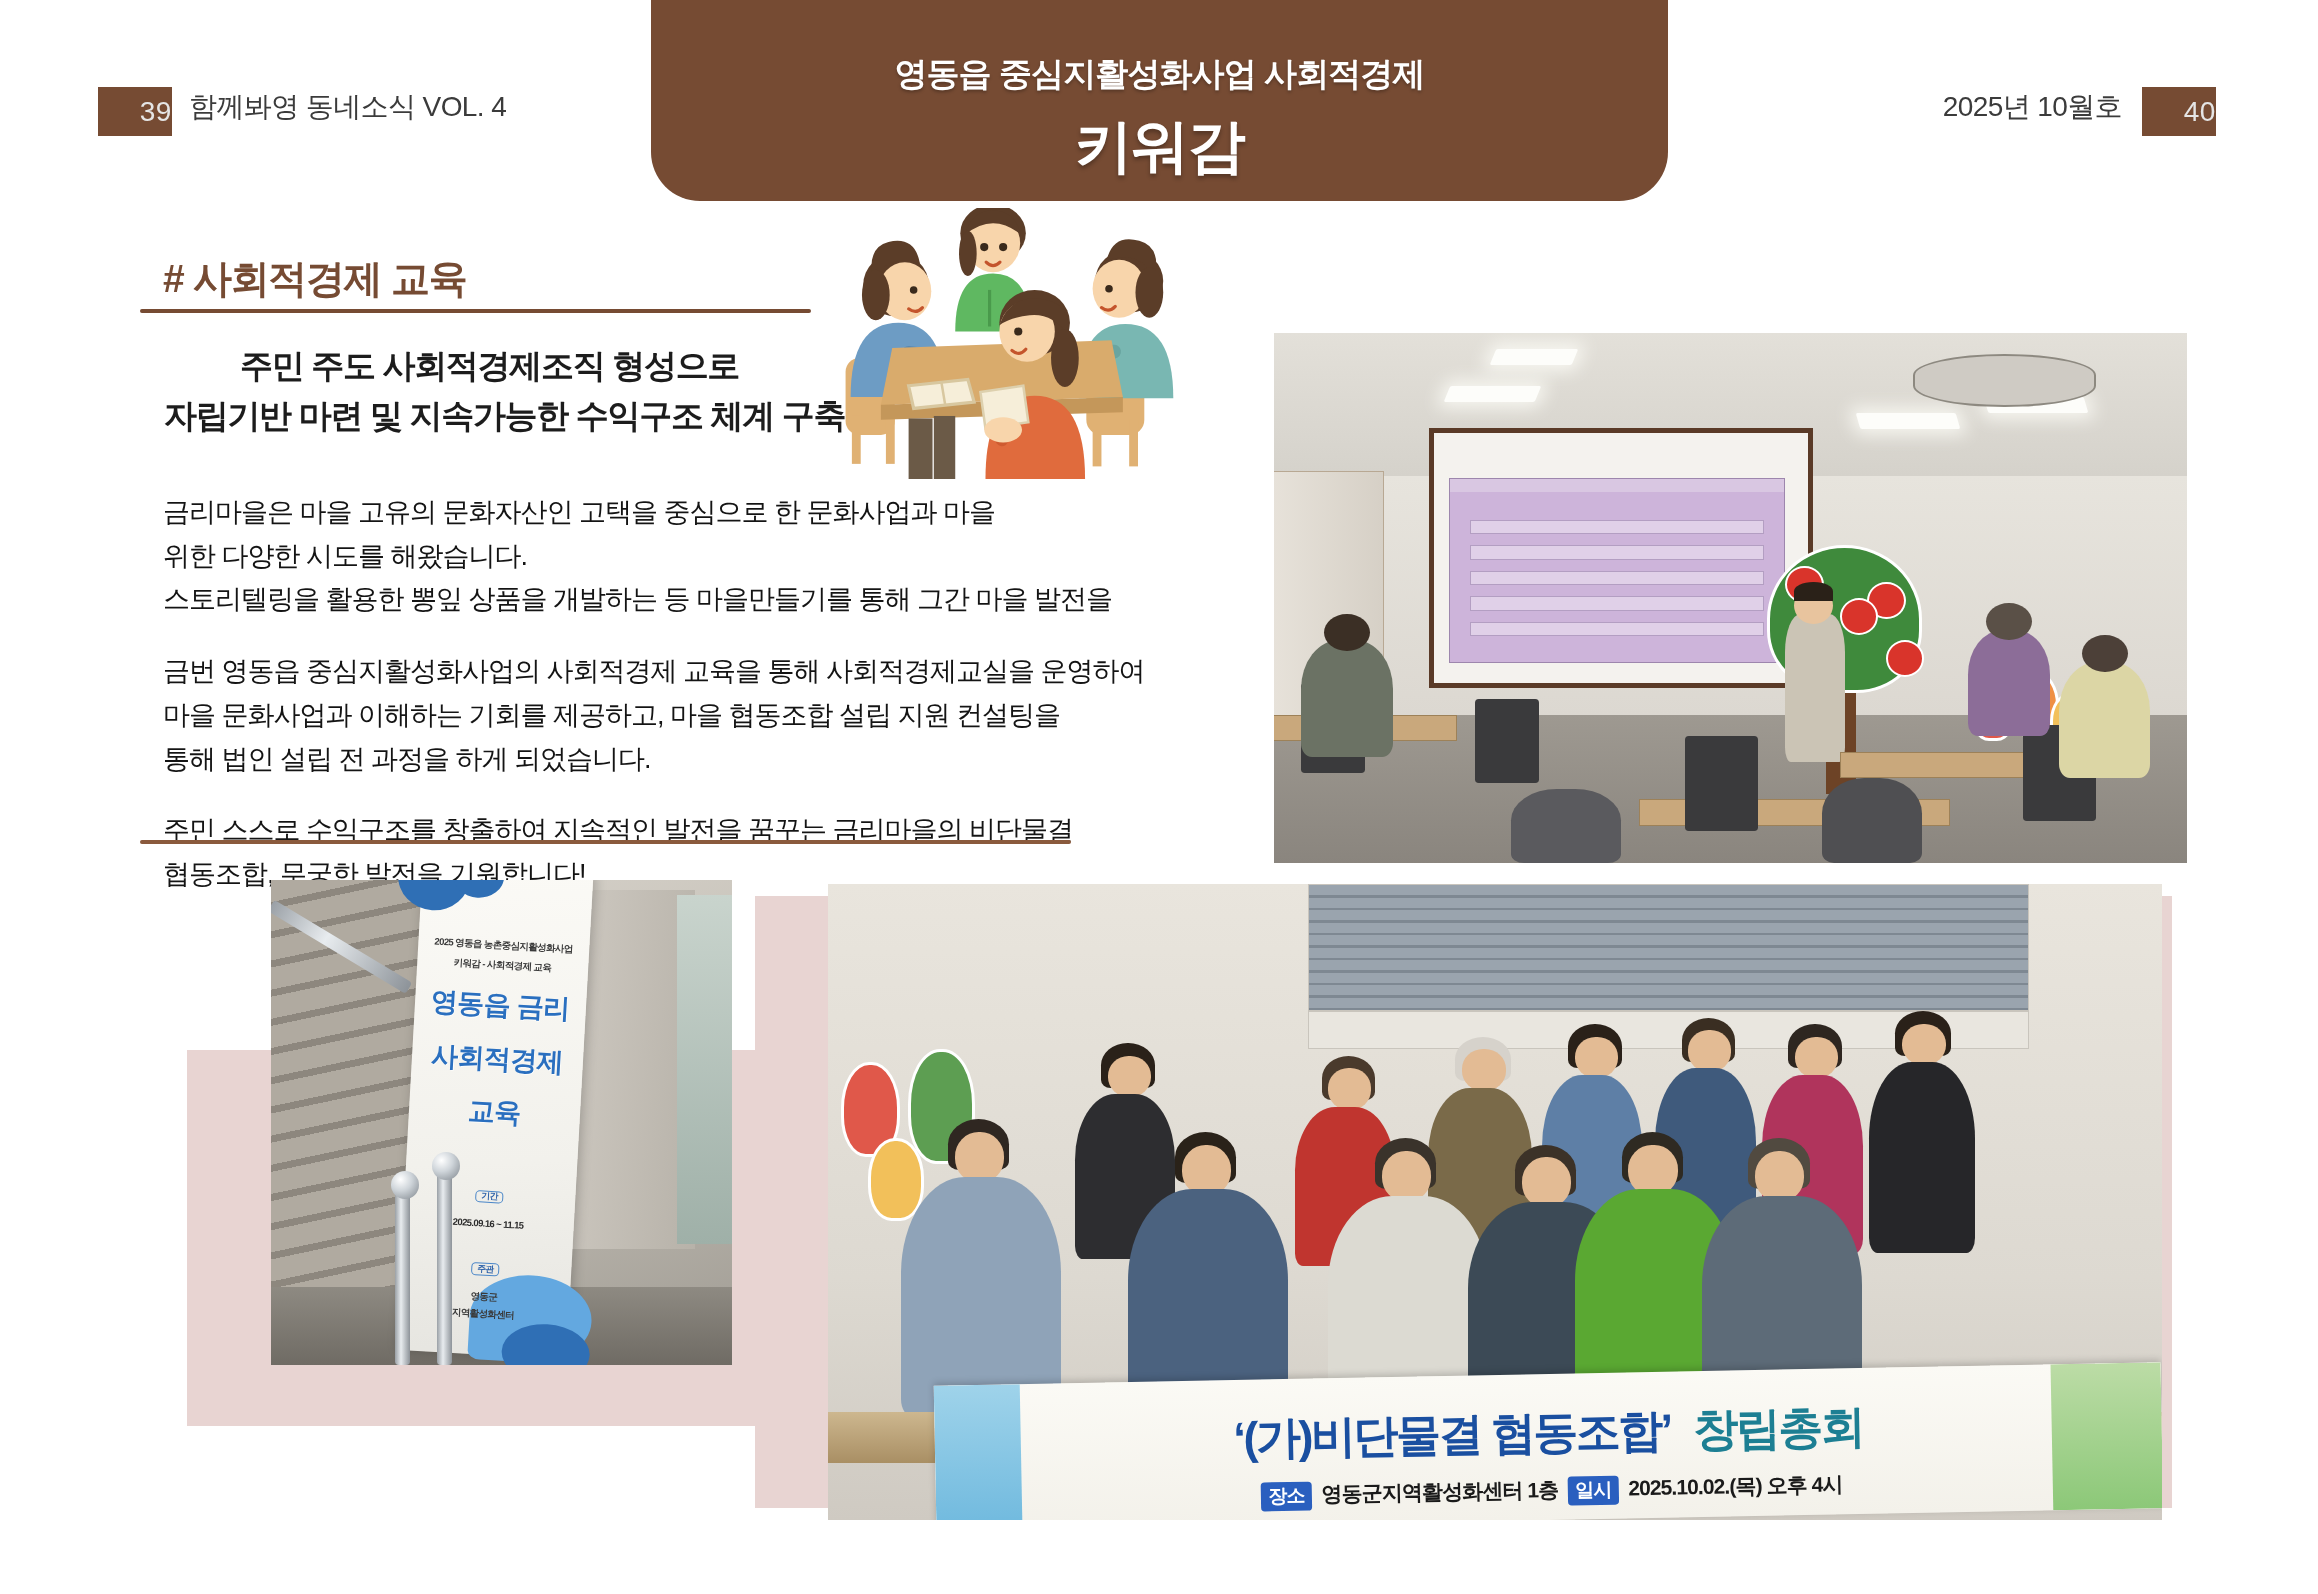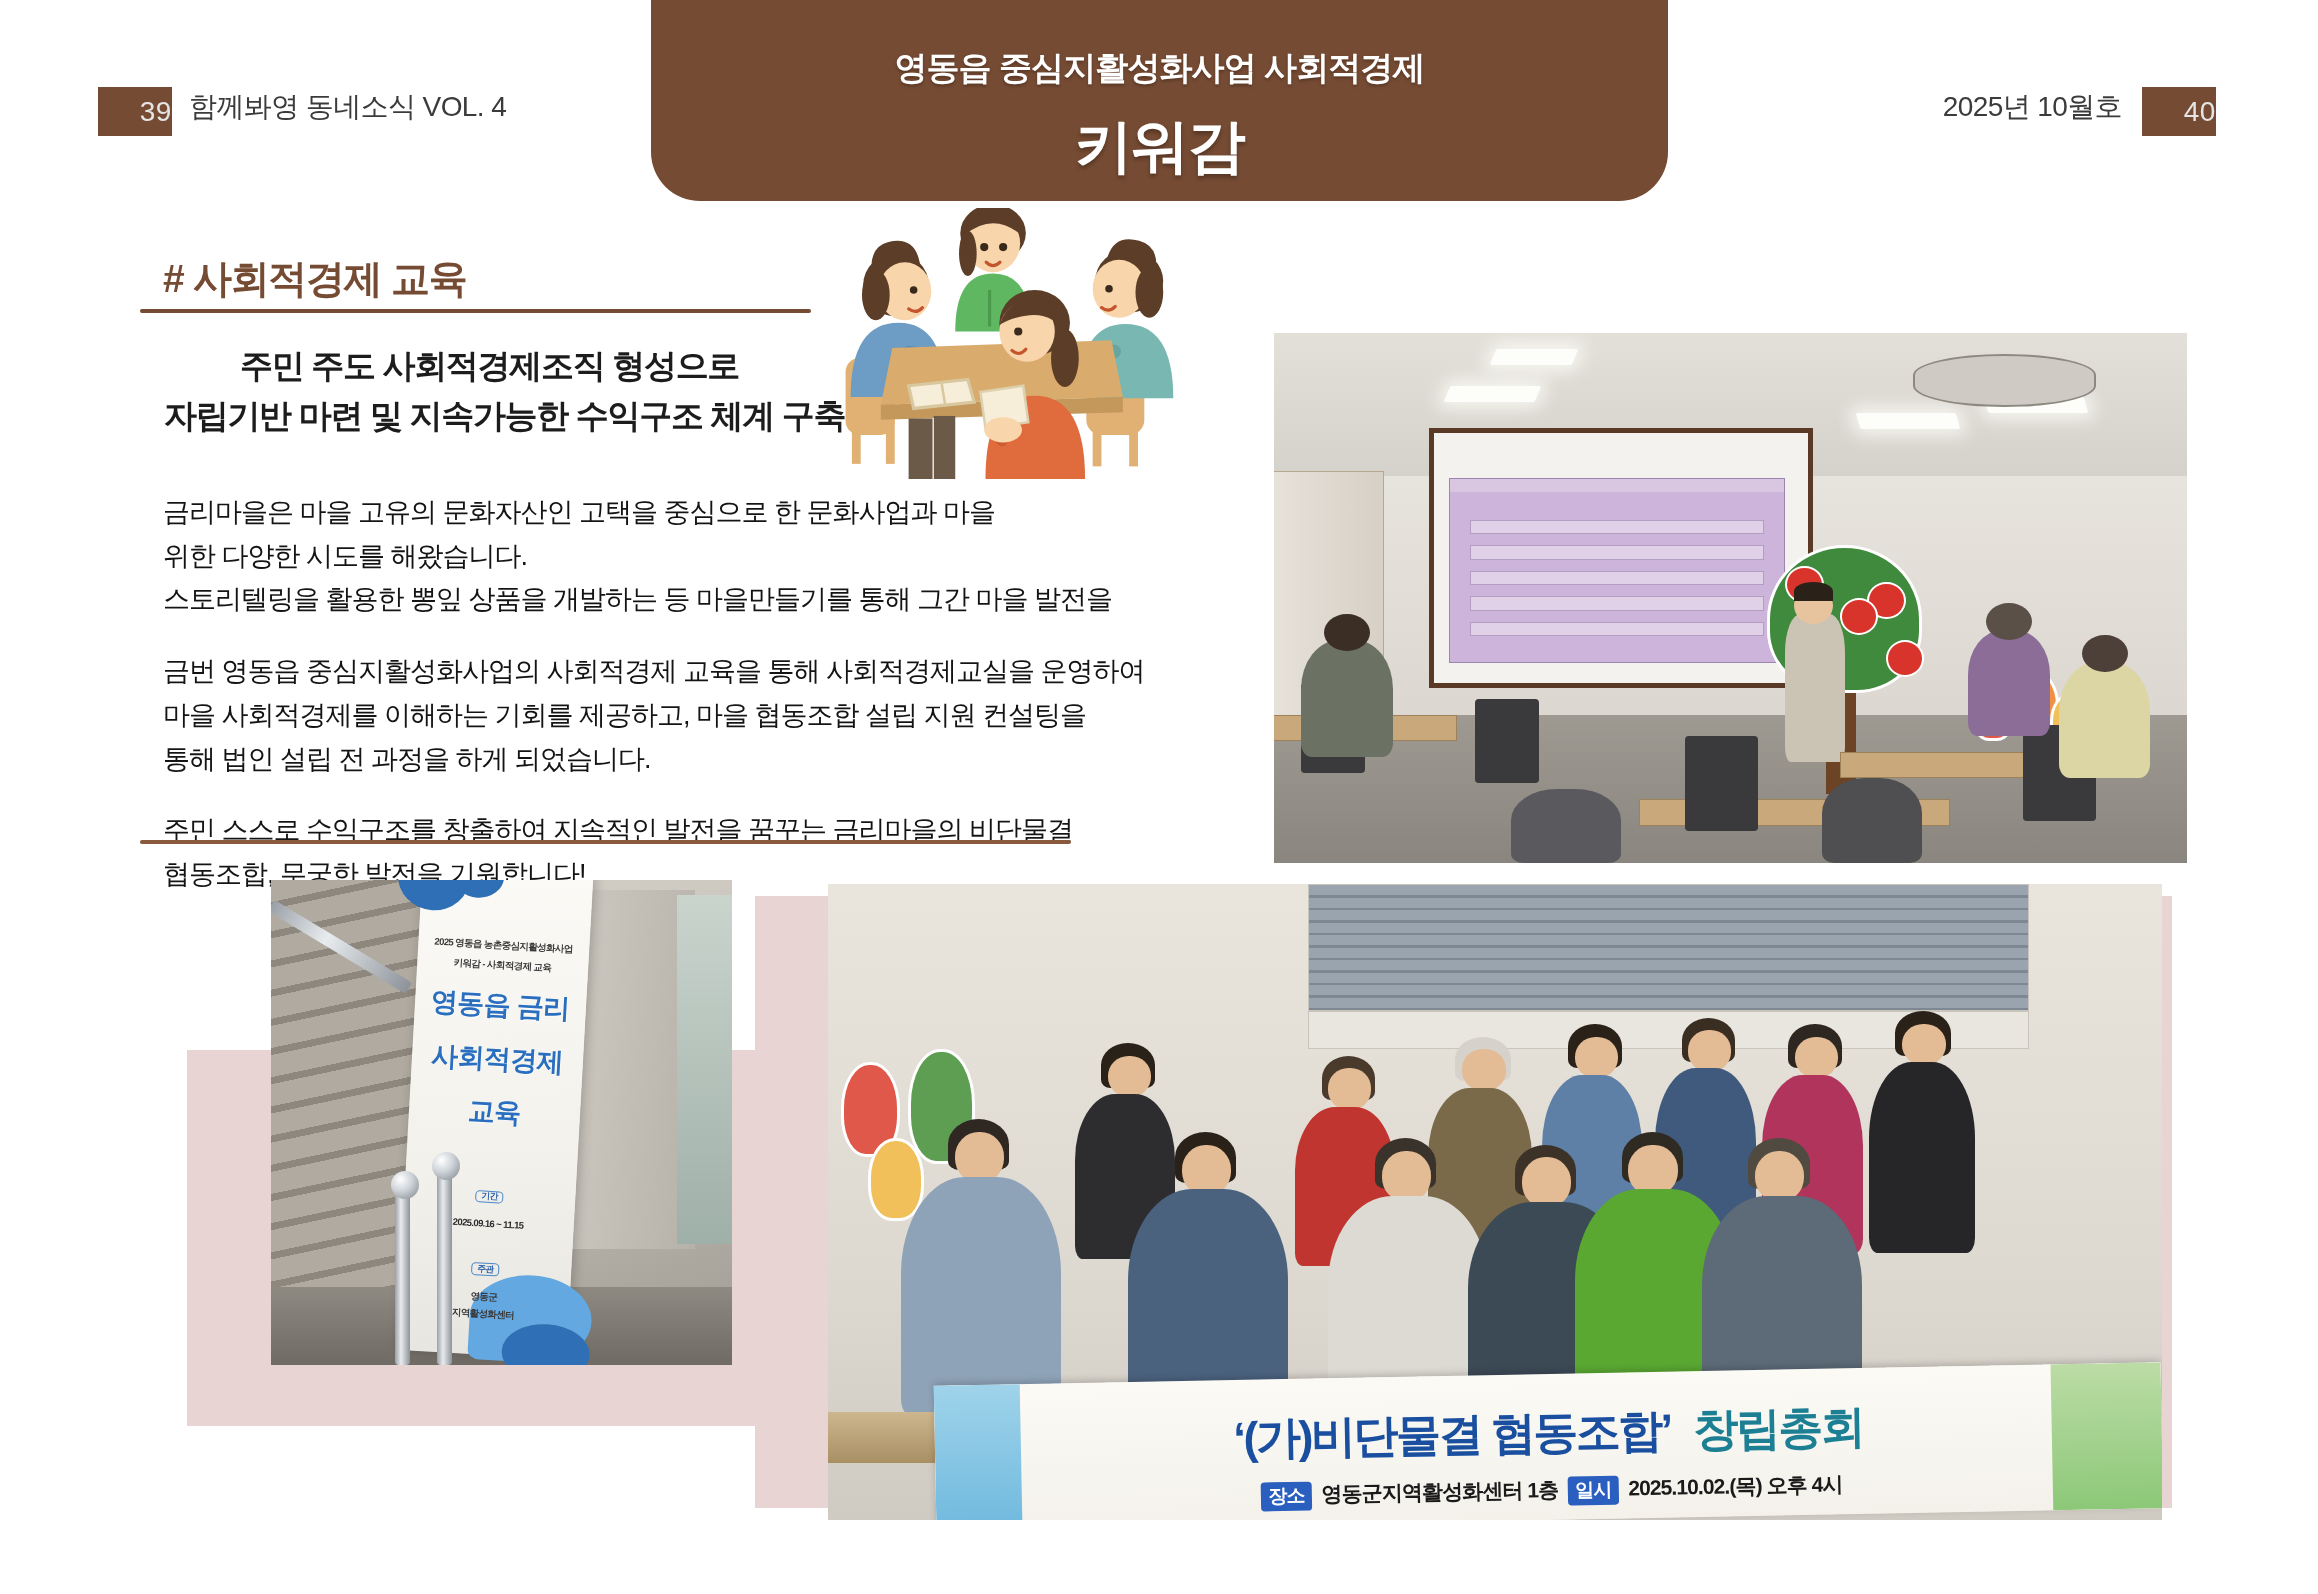--- a/index.html
+++ b/index.html
@@ -36,21 +36,21 @@
     background:#764B33; border-radius:0 0 49px 49px;
     display:flex; flex-direction:column; align-items:center; justify-content:flex-end;
     padding-bottom:15px;
   }
   #header-subtitle {
     color:#ffffff; font-size:33px; font-weight:bold; letter-spacing:-0.9px;
     text-shadow:0 1.9px 3.2px rgba(0,0,0,.28); white-space:nowrap;
   }
   #header-title {
     color:#ffffff; font-size:58px; font-weight:bold; letter-spacing:-1.3px;
-    margin-top:17px; text-shadow:0 2.5px 4.4px rgba(0,0,0,.3); white-space:nowrap;
+    margin-top:11px; text-shadow:0 2.5px 4.4px rgba(0,0,0,.3); white-space:nowrap;
   }
 
   
   #section-heading {
     position:absolute; left:163px; top:252px;
     font-size:39px; font-weight:bold; color:#764B33; letter-spacing:-1.3px; white-space:nowrap;
   }
   #heading-rule {
     position:absolute; left:140px; top:309px; width:671px; height:4.4px;
     background:#764B33; border-radius:1.9px;
@@ -229,21 +229,21 @@
 </div>
 
 <div id="body-copy">
   <p>
     <span>금리마을은 마을 고유의 문화자산인 고택을 중심으로 한 문화사업과 마을</span>
     <span>위한 다양한 시도를 해왔습니다.</span>
     <span>스토리텔링을 활용한 뽕잎 상품을 개발하는 등 마을만들기를 통해 그간 마을 발전을</span>
   </p>
   <p>
     <span>금번 영동읍 중심지활성화사업의 사회적경제 교육을 통해 사회적경제교실을 운영하여</span>
-    <span>마을 사회적경제를 이해하는 기회를 제공하고, 마을 협동조합 설립 지원 컨설팅을</span>
+    <span>마을 문화사업과 이해하는 기회를 제공하고, 마을 협동조합 설립 지원 컨설팅을</span>
     <span>통해 법인 설립 전 과정을 하게 되었습니다.</span>
   </p>
   <p>
     <span>주민 스스로 수익구조를 창출하여 지속적인 발전을 꿈꾸는 금리마을의 비단물결</span>
     <span>협동조합, 무궁한 발전을 기원합니다!</span>
   </p>
 </div>
 
 <div id="illustration">
   <svg viewBox="0 0 580 430" width="366" height="271">

